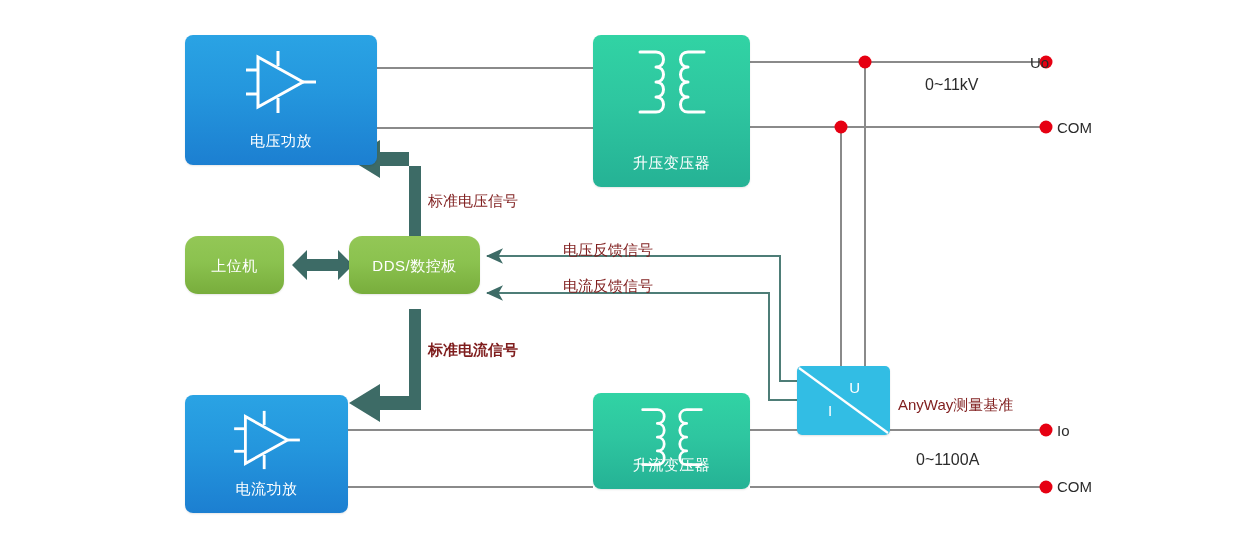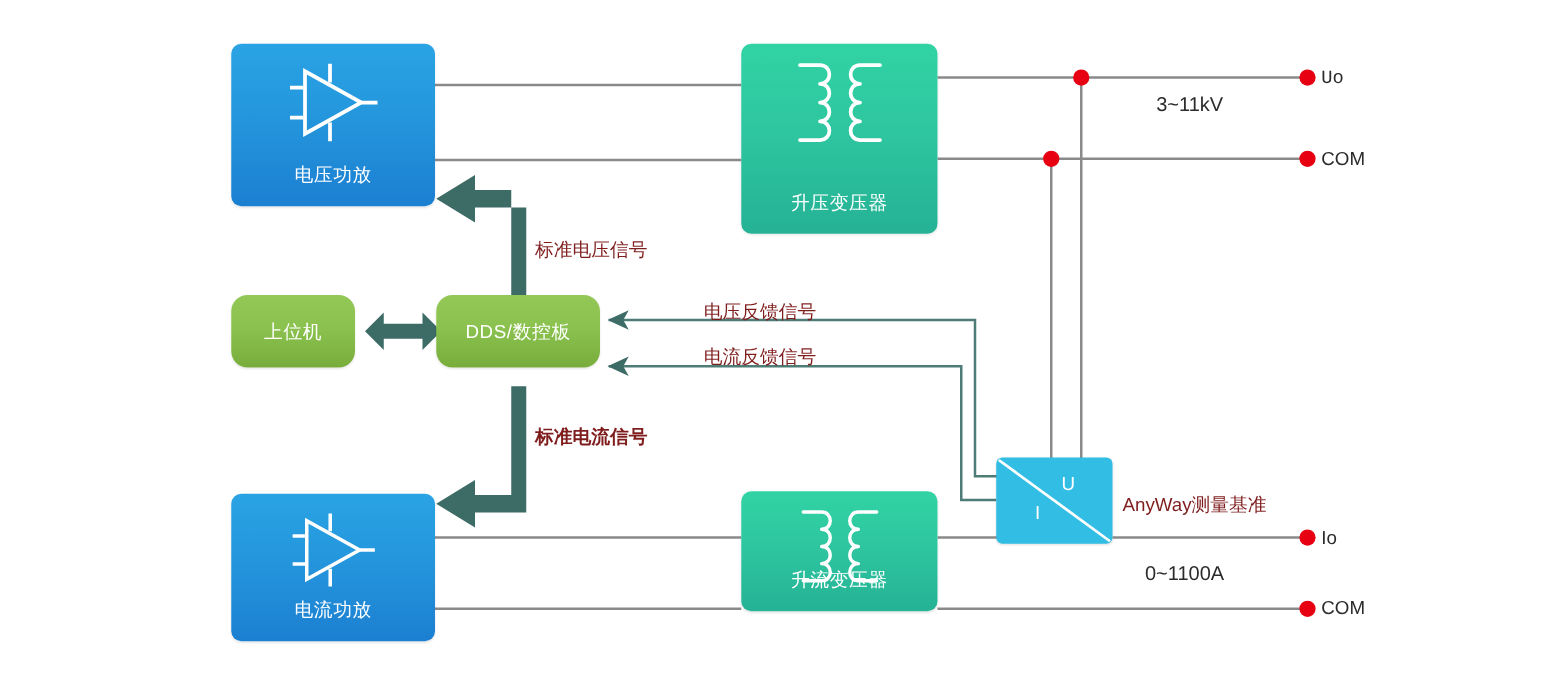--- a/index.html
+++ b/index.html
@@ -153,21 +153,21 @@
     <g fill="#3d6b66">
 
       <path d="M409,236 L409,152 L380,152 L380,140 L349,159 L380,178 L380,166 L421,166 L421,236 Z"></path>
 
       <path d="M409,309 L409,396 L380,396 L380,384 L349,403 L380,422 L380,410 L421,410 L421,309 Z"></path>
 
       <path d="M292,265 L307,250 L307,259 L338,259 L338,250 L353,265 L338,280 L338,271 L307,271 L307,280 Z"></path>
     </g>
   </svg>
 
-  <div class="block block-blue amp-block" style="left:185px; top:35px; width:163px; height:130px;">
+  <div class="block block-blue amp-block" style="left:185px; top:35px; width:192px; height:130px;">
     <svg class="block-icon" width="88" height="66" viewBox="0 0 88 66">
       <g stroke="#ffffff" stroke-width="3" fill="none" stroke-linecap="butt">
         <path d="M21,8 L21,58 L66,33 Z"></path>
         <line x1="9" y1="21" x2="21" y2="21"></line>
         <line x1="9" y1="45" x2="21" y2="45"></line>
         <line x1="66" y1="33" x2="79" y2="33"></line>
         <line x1="41" y1="2" x2="41" y2="17"></line>
         <line x1="41" y1="49" x2="41" y2="64"></line>
       </g>
     </svg>
@@ -227,23 +227,23 @@
   <span class="lbl lbl-cn" style="left:428px; top:193px;">标准电压信号</span>
 
   <span class="lbl lbl-cn" style="left:428px; top:342px;font-weight:bold;">标准电流信号</span>
 
   <span class="lbl lbl-cn" style="left:563px; top:230px;margin-top:12px;">电压反馈信号</span>
 
   <span class="lbl lbl-cn" style="left:563px; top:278px;">电流反馈信号</span>
 
   <span class="lbl lbl-cn" style="left:898px; top:397px;">AnyWay测量基准</span>
 
-  <span class="lbl lbl-range" style="left:925px; top:77px;">3~11kV</span>
-
-  <span class="lbl lbl-term" style="left:1057px; top:55px;font-family:Liberation Mono, monospace;">Uo</span>
+  <span class="lbl lbl-range" style="left:925px; top:77px;">0~11kV</span>
+
+  <span class="lbl lbl-term" style="left:1030px; top:55px;">Uo</span>
 
   <span class="lbl lbl-term" style="left:1057px; top:120px;">COM</span>
 
   <span class="lbl lbl-range" style="left:916px; top:452px;">0~1100A</span>
 
   <span class="lbl lbl-term" style="left:1057px; top:423px;">Io</span>
 
   <span class="lbl lbl-term" style="left:1057px; top:479px;">COM</span>
 
 </div>

